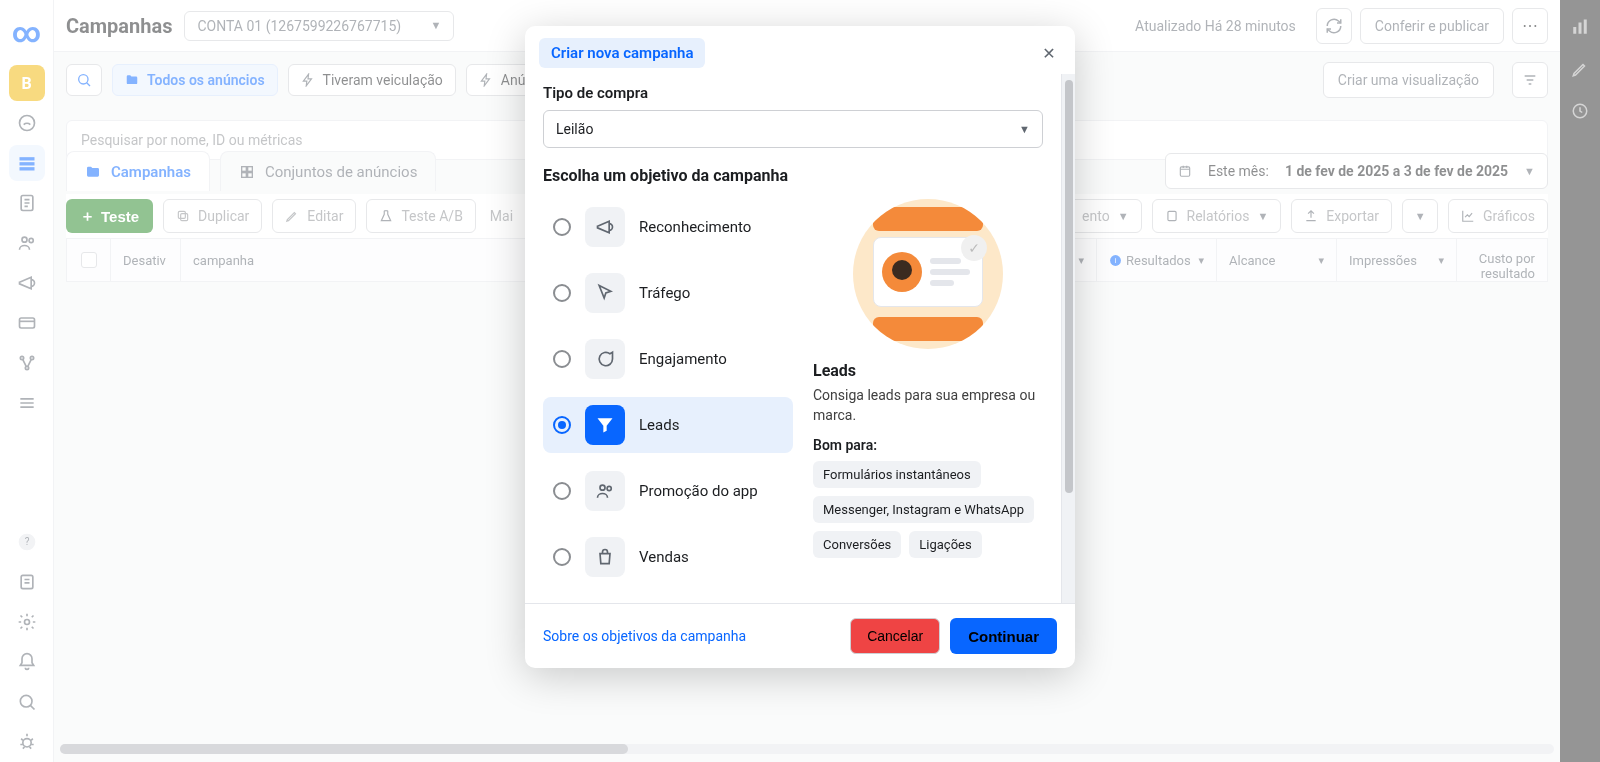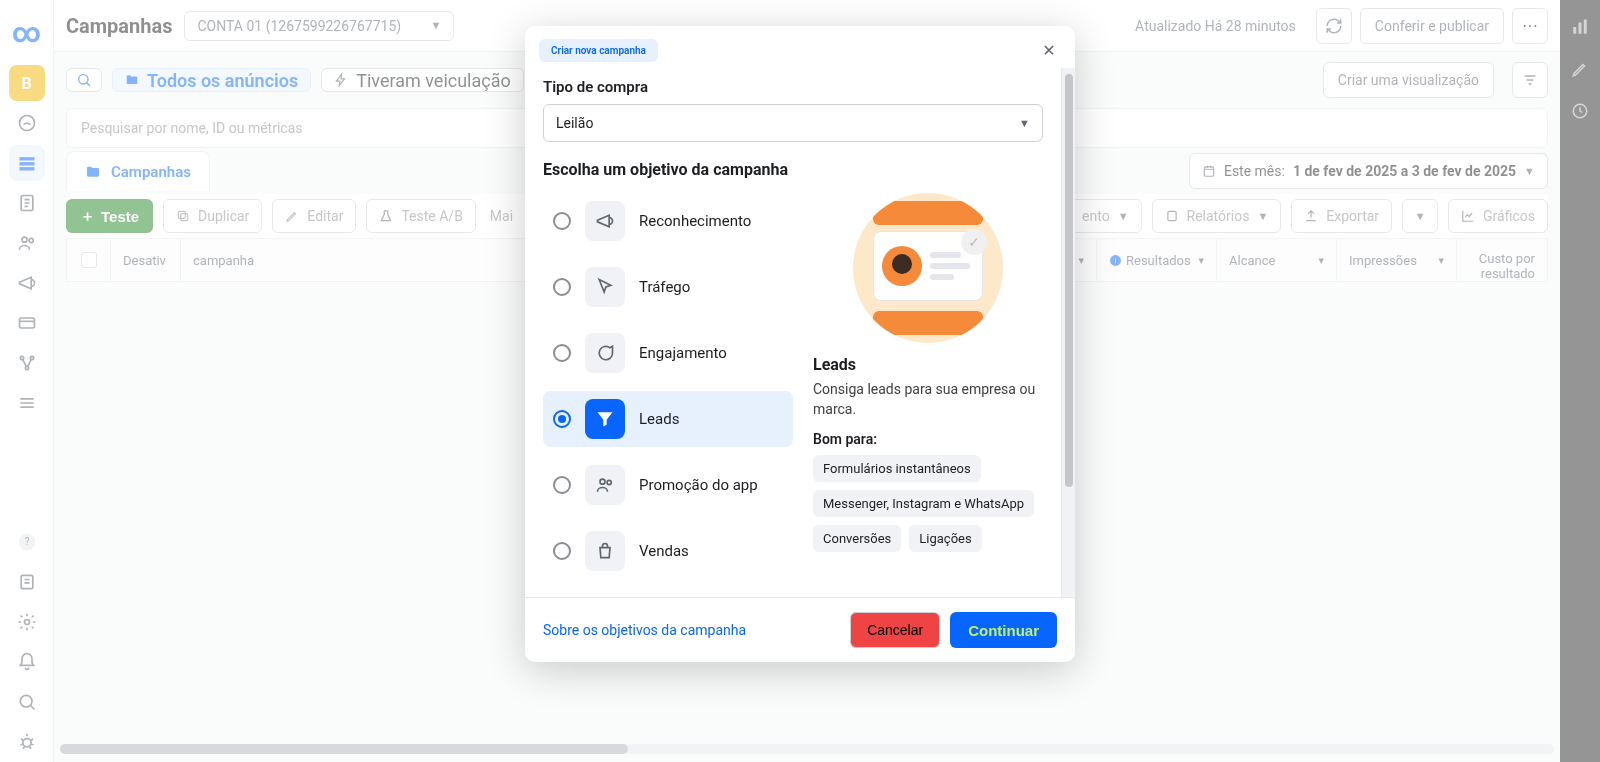--- a/index.html
+++ b/index.html
@@ -66,47 +66,47 @@
       height:36px; padding:0 14px; display:flex; align-items:center; font-size:14px;
       color:#606770; cursor:pointer; margin-left:8px;
     }
     
     .filterbar{
       position:absolute; left:54px; right:40px; top:58px; height:44px;
       display:flex; align-items:center; gap:10px; padding:0 12px; z-index:2;
     }
     .chip{
       border:1px solid #ced0d4; background:#fff; border-radius:6px;
-      height:24px; padding:0 12px; display:flex; align-items:center; gap:8px;
-      font-size:18px; color:#1c1e21; cursor:pointer;
+      height:32px; padding:0 12px; display:flex; align-items:center; gap:8px;
+      font-size:14px; color:#1c1e21; cursor:pointer;
     }
     .chip.search{ width:36px; justify-content:center; padding:0; }
     .chip.primary{ background:#e7f0fd; color:#0866ff; border-color:#cfe0fb; font-weight:600; }
     .fb-spacer{ flex:1; }
     
     .searchstrip{
-      position:absolute; left:66px; right:52px; top:108px; height:40px;
+      position:absolute; left:66px; right:52px; top:120px; height:40px;
       border:1px solid #e4e6eb; border-radius:6px;
       display:flex; align-items:center; padding:0 14px; background:#fff; z-index:2;
       color:#8a8d91; font-size:14px;
     }
     
     .tabsrow{
       position:absolute; left:66px; right:52px; top:150px; height:42px;
       display:flex; align-items:center; gap:10px; z-index:2;
     }
     .tab{
       border:1px solid #e4e6eb; border-bottom:none; border-radius:8px 8px 0 0;
       height:40px; padding:0 18px; display:flex; align-items:center; gap:10px;
       font-size:15px; color:#606770; background:#f5f6f7; cursor:pointer;
     }
     .tab.active{ background:#fff; color:#0866ff; font-weight:600; }
     .daterange{
       border:1px solid #ced0d4; background:#fff; border-radius:6px; height:36px;
-      padding:0 12px; display:flex; align-items:center; gap:8px; font-size:14px;
+      padding:0 12px; display:flex; align-items:center; gap:16px; font-size:14px;
     }
     
     .toolbar{
       position:absolute; left:66px; right:52px; top:194px; height:44px;
       display:flex; align-items:center; gap:10px; z-index:2; background:#fff;
       padding:4px 0;
     }
     .btn-green{
       background:#258625; color:#fff; border:none; border-radius:6px;
       height:34px; padding:0 14px; display:flex; align-items:center; gap:6px;
@@ -147,21 +147,21 @@
       margin-top:26px; width:550px; background:#fff;
       border-radius:10px; box-shadow:0 8px 40px rgba(0,0,0,0.2);
       display:flex; flex-direction:column;
     }
     .modal-head{
       display:flex; align-items:center; justify-content:space-between;
       padding:12px 14px 6px 14px;
     }
     .modal-title-chip{
       background:#e7f0fd; color:#0866ff; font-weight:600;
-      padding:6px 12px; border-radius:6px; font-size:10px;
+      padding:6px 12px; border-radius:6px; font-size:15px;
     }
     .modal-close{ cursor:pointer; color:#606770; width:24px; height:24px; display:flex; align-items:center; justify-content:center; }
     .modal-body{
       padding:4px 18px 18px 18px; position:relative;
     }
     .body-scroll{ position:absolute; right:0; top:0; bottom:0; width:14px; background:#f0f2f5; border-left:1px solid #e4e6eb; }
     .body-scroll-thumb{ position:absolute; right:2px; top:6px; width:8px; bottom:110px; background:#c4c6ca; border-radius:4px; }
     .m-label{ font-size:15px; font-weight:600; margin:6px 0 8px; }
     .m-select{
       border:1px solid #ced0d4; border-radius:6px; height:38px;
@@ -215,21 +215,21 @@
     .det-sub{ font-size:14px; color:#404040; margin-bottom:12px; line-height:1.4; }
     .det-good{ font-size:14px; font-weight:600; margin-bottom:8px; }
     .pills{ display:flex; flex-wrap:wrap; gap:8px; }
     .pill{ background:#f0f2f5; color:#1c1e21; font-size:13px; padding:6px 10px; border-radius:6px; }
     .modal-foot{
       border-top:1px solid #e4e6eb; padding:14px 18px; display:flex; align-items:center;
     }
     .foot-link{ color:#0866ff; font-size:14px; cursor:pointer; }
     .foot-spacer{ flex:1; }
     .btn-cancel{ border:1px solid #ced0d4; background:#ef4444; border-radius:6px; height:36px; padding:0 16px; font-size:14px; cursor:pointer; }
-    .btn-primary{ background:#0866ff; color:#bef264; border:none; border-radius:6px; height:36px; padding:0 18px; font-size:15px; font-weight:600; cursor:pointer; margin-left:10px; }
+    .btn-primary{ background:#0866ff; color:#000000; border:none; border-radius:6px; height:36px; padding:0 18px; font-size:15px; font-weight:600; cursor:pointer; margin-left:10px; }
     .caret{ font-size:11px; color:#606770; }
     svg { display:block; }
   </style>
 </head>
 <body>
 
 <div class="right-strip">
   <div class="ric">
       <svg viewBox="0 0 24 24" fill="currentColor">
         <rect x="3" y="12" width="4" height="9"></rect>
@@ -400,20 +400,29 @@
 <div class="searchstrip">
   <span>Pesquisar por nome, ID ou métricas</span>
 </div>
 
 <div class="tabsrow">
   <div class="tab active">
     <svg width="16" height="16" viewBox="0 0 24 24" fill="#0866ff">
         <path d="M3 6a2 2 0 0 1 2-2h4l2 2h8a2 2 0 0 1 2 2v9a2 2 0 0 1-2 2H5a2 2 0 0 1-2-2z"></path>
       </svg>
     <span>Campanhas</span>
+  </div>
+  <div class="tab">
+    <svg width="16" height="16" viewBox="0 0 24 24" fill="none" stroke="#606770" stroke-width="2">
+        <rect x="4" y="4" width="7" height="7"></rect>
+        <rect x="13" y="4" width="7" height="7"></rect>
+        <rect x="4" y="13" width="7" height="7"></rect>
+        <rect x="13" y="13" width="7" height="7"></rect>
+      </svg>
+    <span>Conjuntos de anúncios</span>
   </div>
   <div class="fb-spacer"></div>
   <div class="daterange">
     <svg width="14" height="14" viewBox="0 0 24 24" fill="none" stroke="#606770" stroke-width="2">
         <rect x="4" y="5" width="16" height="16" rx="2"></rect>
         <path d="M4 9h16M9 3v4M15 3v4"></path>
       </svg>
     <span>Este mês:</span>
     <b>1 de fev de 2025 a 3 de fev de 2025</b>
     <span class="caret">▼</span>

